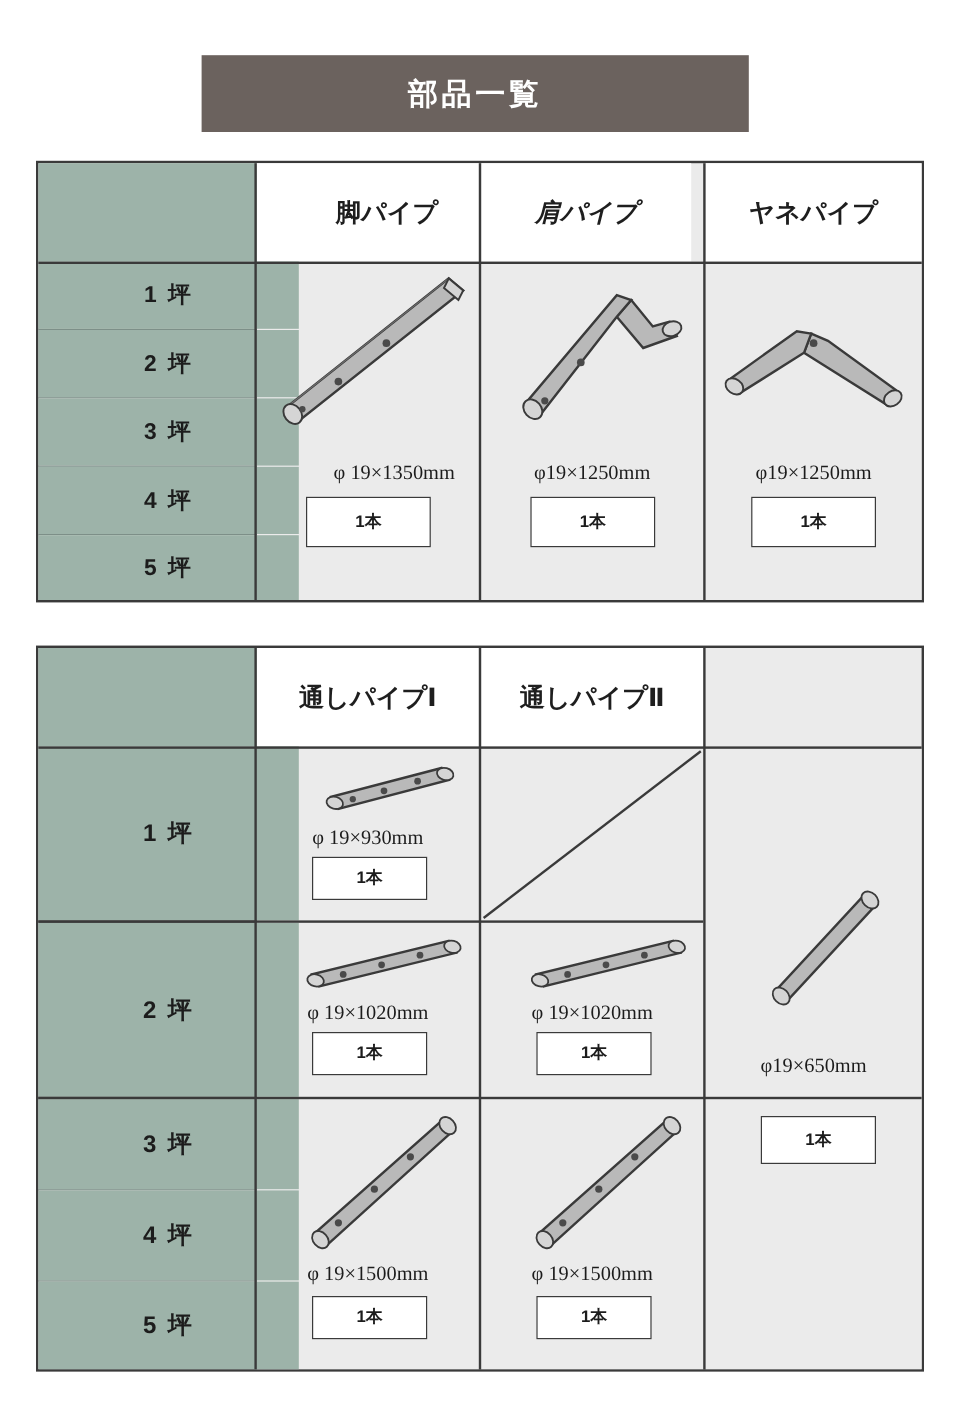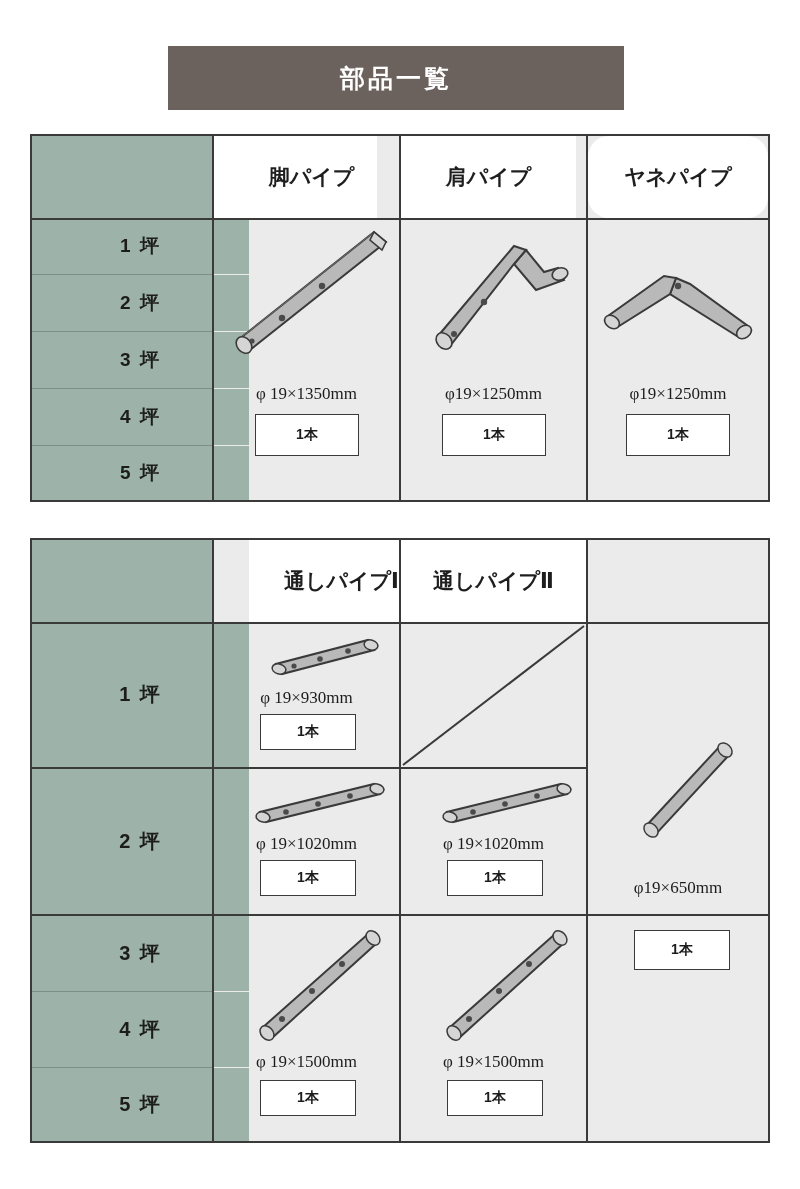--- a/index.html
+++ b/index.html
@@ -148,23 +148,23 @@
 </head>
 <body>
 
 <div class="title-bar">
   <span class="title-text">部品一覧</span>
 </div>
 
 <div class="parts-table" id="table1">
 
   <div class="hdr-cell corner" style="left:0; width:182px;"></div>
-  <div class="hdr-cell" style="left:182px; width:163px;padding-left:32px;">脚パイプ</div>
-  <div class="hdr-cell" style="left:369px; width:175px;">肩パイプ</div>
-  <div class="hdr-cell" style="left:556px; width:180px;border-radius:21px;">ヤネパイプ</div>
+  <div class="hdr-cell" style="left:182px; width:185px;padding-left:32px;">脚パイプ</div>
+  <div class="hdr-cell" style="left:369px; width:175px;font-style:italic;">肩パイプ</div>
+  <div class="hdr-cell" style="left:556px; width:180px;">ヤネパイプ</div>
 
   <div class="body-cell" style="left:182px; top:84px; width:185px; height:280px;"></div>
   <div class="body-cell" style="left:369px; top:84px; width:185px; height:280px;"></div>
   <div class="body-cell" style="left:556px; top:84px; width:180px; height:280px;"></div>
 
   <div class="lbl-cell" style="top:82px; height:56px;">1 坪</div>
   <div class="lbl-sep" style="top:138px;"></div>
   <div class="lbl-cell" style="top:139px; height:56px;">2 坪</div>
   <div class="lbl-sep" style="top:195px;"></div>
   <div class="lbl-cell" style="top:196px; height:56px;">3 坪</div>
@@ -180,21 +180,21 @@
 
   <svg class="pipe-art" style="left:192px; top:92px;" width="170" height="140" viewBox="0 0 170 140">
     <polygon points="150,4 162,14 26,122 14,112" fill="#b9b9b9" stroke="#3a3a3a" stroke-width="2"></polygon>
     <line x1="150" y1="4" x2="14" y2="112" stroke="#6f6f6f" stroke-width="1"></line>
     <polygon points="150,4 162,14 158,22 146,12" fill="#d5d5d5" stroke="#3a3a3a" stroke-width="1.6"></polygon>
     <ellipse cx="20" cy="117" rx="7" ry="9" transform="rotate(-38 20 117)" fill="#d5d5d5" stroke="#3a3a3a" stroke-width="1.6"></ellipse>
     <circle cx="98" cy="58" r="3.2" fill="#4a4a4a"></circle>
     <circle cx="58" cy="90" r="3.2" fill="#4a4a4a"></circle>
     <circle cx="28" cy="113" r="2.6" fill="#4a4a4a"></circle>
   </svg>
-  <div class="spec" style="left:182px; top:248px; width:185px;">φ 19×1350mm</div>
+  <div class="spec" style="left:182px; top:248px; width:185px;padding-left:22px;">φ 19×1350mm</div>
   <div class="qty-box" style="left:223px; top:278px; width:104px; height:42px;">1本</div>
 
   <svg class="pipe-art" style="left:382px; top:92px;" width="165" height="140" viewBox="0 0 165 140">
     <polygon points="112,22 130,44 144,40 150,52 122,62 100,36" fill="#b9b9b9" stroke="#3a3a3a" stroke-width="2"></polygon>
     <polygon points="112,22 100,36 36,118 24,108 100,18" fill="#b9b9b9" stroke="#3a3a3a" stroke-width="2"></polygon>
     <ellipse cx="146" cy="46" rx="6" ry="8" transform="rotate(72 146 46)" fill="#d5d5d5" stroke="#3a3a3a" stroke-width="1.6"></ellipse>
     <ellipse cx="30" cy="113" rx="7" ry="9" transform="rotate(-42 30 113)" fill="#d5d5d5" stroke="#3a3a3a" stroke-width="1.6"></ellipse>
     <circle cx="70" cy="74" r="3.2" fill="#4a4a4a"></circle>
     <circle cx="40" cy="106" r="3" fill="#4a4a4a"></circle>
   </svg>
@@ -208,21 +208,21 @@
     <ellipse cx="14" cy="54" rx="6" ry="8" transform="rotate(-55 14 54)" fill="#d5d5d5" stroke="#3a3a3a" stroke-width="1.6"></ellipse>
     <circle cx="80" cy="18" r="3.2" fill="#4a4a4a"></circle>
   </svg>
   <div class="spec" style="left:556px; top:248px; width:180px;">φ19×1250mm</div>
   <div class="qty-box" style="left:594px; top:278px; width:104px; height:42px;">1本</div>
 </div>
 
 <div class="parts-table" id="table2">
 
   <div class="hdr-cell corner" style="left:0; width:182px;"></div>
-  <div class="hdr-cell" style="left:182px; width:185px;margin-left:35px;">通しパイプⅠ</div>
+  <div class="hdr-cell" style="left:182px; width:185px;">通しパイプⅠ</div>
   <div class="hdr-cell" style="left:369px; width:185px;">通しパイプⅡ</div>
 
   <div class="body-cell" style="left:182px; top:84px; width:185px; height:517px;"></div>
   <div class="body-cell" style="left:369px; top:84px; width:185px; height:517px;"></div>
   <div class="body-cell" style="left:556px; top:84px; width:180px; height:517px;"></div>
 
   <div class="lbl-cell" style="top:82px; height:145px; font-size:20px;">1 坪</div>
   <div class="lbl-sep" style="top:227px; height:2px; background:#3a3a3a;"></div>
   <div class="lbl-cell" style="top:229px; height:145px; font-size:20px;">2 坪</div>
   <div class="lbl-sep" style="top:374px; height:2px; background:#3a3a3a;"></div>

